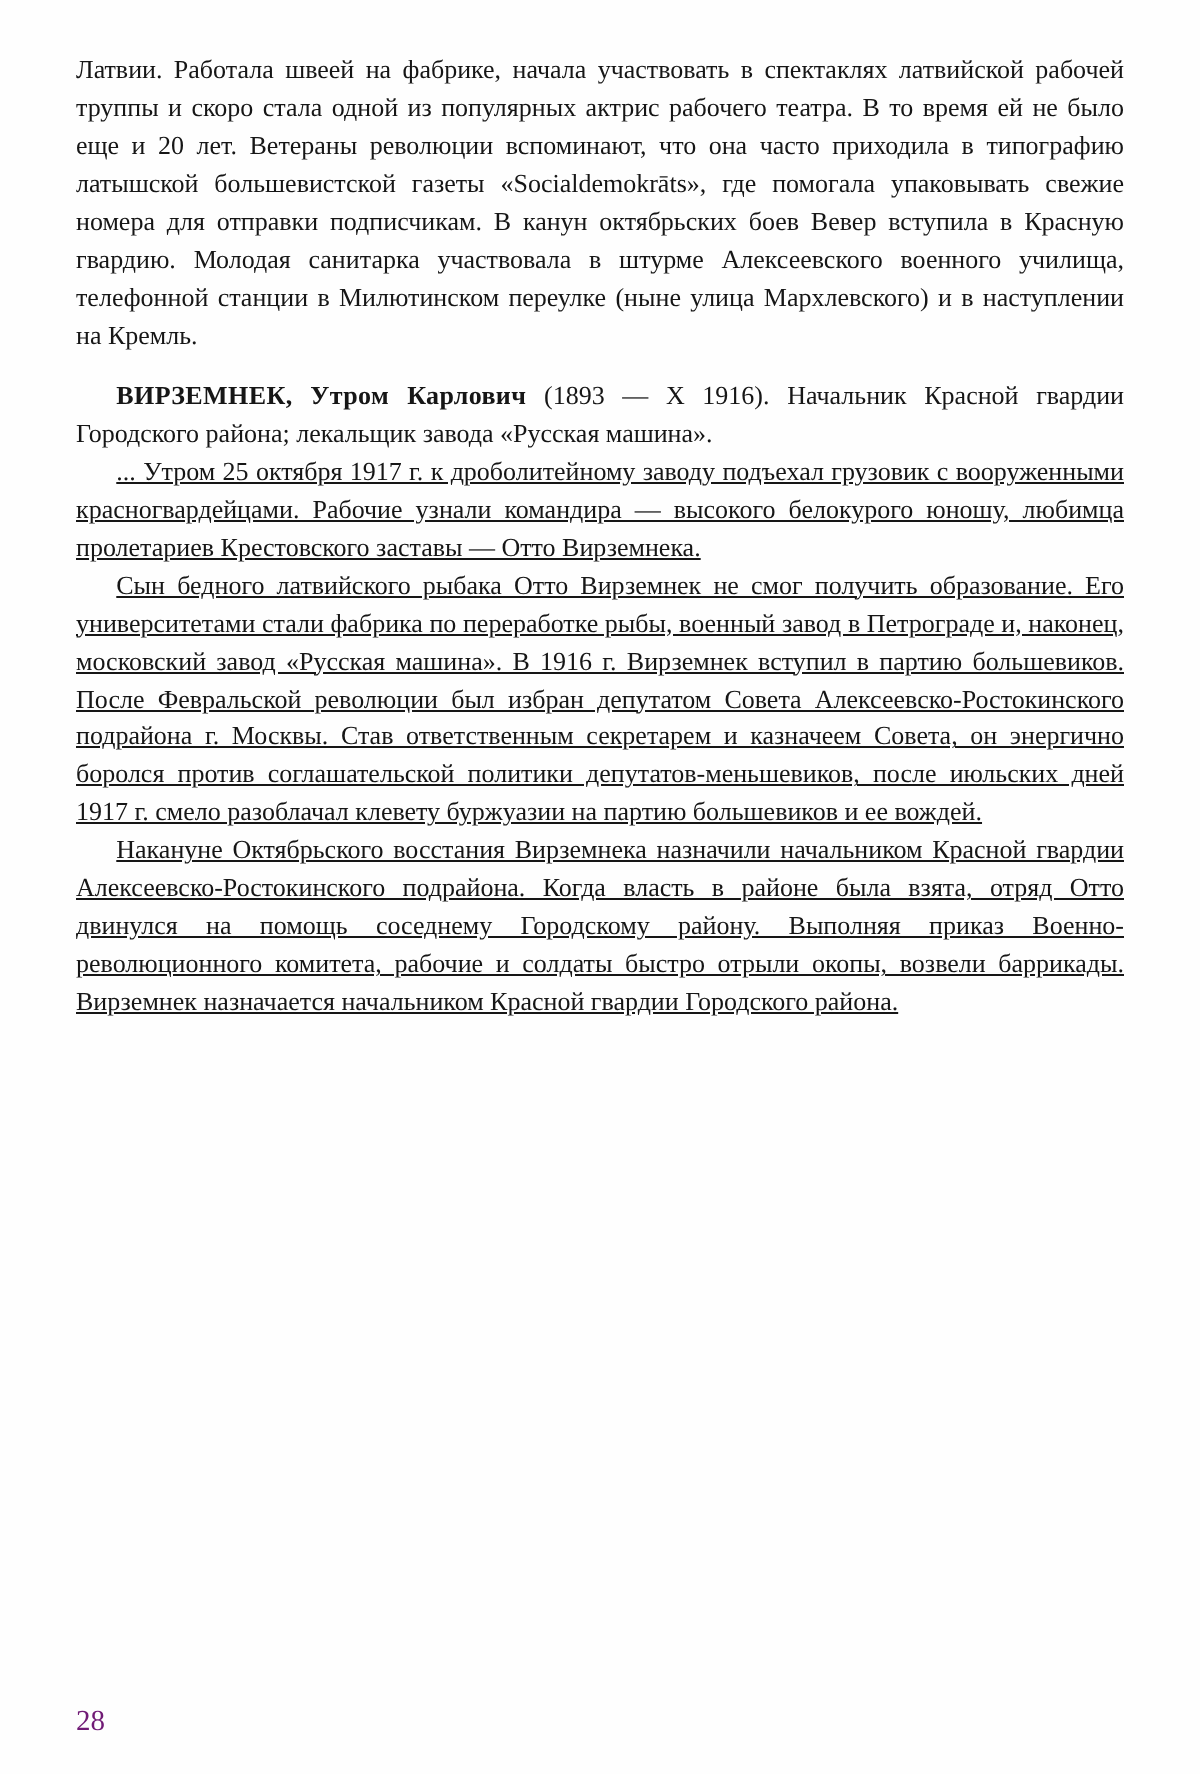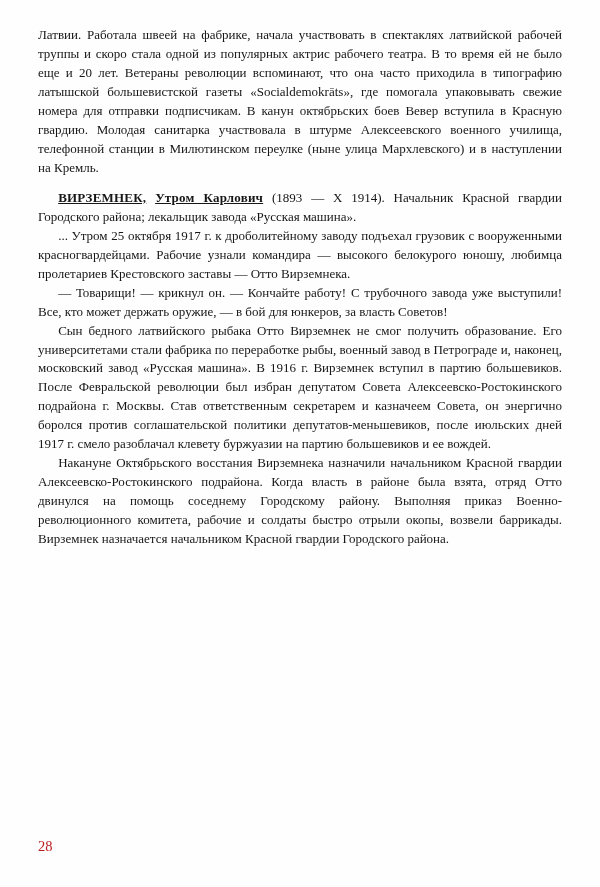--- a/index.html
+++ b/index.html
@@ -32,57 +32,56 @@
   }
   .para {
     margin: 0 0 0 0;
     text-indent: 1.55em;
   }
   .para.noindent {
     text-indent: 0;
   }
   .para + .para {
     margin-top: 0;
+    text-decoration: underline;
   }
   .gap {
     height: 11px;
   }
   .entry-name {
     font-weight: bold;
     letter-spacing: 0.2px;
-    text-decoration: underline;
   }
   .folio {
     position: absolute;
     left: 38px;
-    bottom: 32px;
+    bottom: 17px;
     font-size: 14.5px;
-    color: #b91c1c;
+    color: #701a75;
   }
   .entry-para {
     text-indent: 1.55em;
   }
 </style>
 </head>
 <body>
 
 <div class="page">
 
   <div class="textblock">
 
     <p class="para noindent">Латвии. Работала швеей на фабрике, начала участвовать в спектаклях латвийской рабочей труппы и скоро стала одной из популярных актрис рабочего театра. В то время ей не было еще и 20 лет. Ветераны революции вспоминают, что она часто приходила в типографию латышской большевистской газеты «Socialdemokrāts», где помогала упаковывать свежие номера для отправки подписчикам. В канун октябрьских боев Вевер вступила в Красную гвардию. Молодая санитарка участвовала в штурме Алексеевского военного училища, телефонной станции в Милютинском переулке (ныне улица Мархлевского) и в наступлении на Кремль.</p>
 
     <div class="gap"></div>
 
     <p class="para entry-para">
-      <span class="entry-name">ВИРЗЕМНЕК,</span><span> </span><span class="entry-name small-caps">Утром Карлович</span><span> </span><span>(1893 — X 1914).</span><span> </span><span>Начальник Красной гвардии Городского района; лекальщик завода «Русская машина».</span>
+      <span class="entry-name">ВИРЗЕМНЕК,</span><span> </span><span class="entry-name small-caps">Утром Карлович</span><span> </span><span>(1893 — X 1916).</span><span> </span><span>Начальник Красной гвардии Городского района; лекальщик завода «Русская машина».</span>
     </p>
 
     <p class="para">... Утром 25 октября 1917 г. к дроболитейному заводу подъехал грузовик с вооруженными красногвардейцами. Рабочие узнали командира — высокого белокурого юношу, любимца пролетариев Крестовского заставы — Отто Вирземнека.</p>
-    <p class="para">— Товарищи! — крикнул он. — Кончайте работу! С трубочного завода уже выступили! Все, кто может держать оружие, — в бой для юнкеров, за власть Советов!</p>
     <p class="para">Сын бедного латвийского рыбака Отто Вирземнек не смог получить образование. Его университетами стали фабрика по переработке рыбы, военный завод в Петрограде и, наконец, московский завод «Русская машина». В 1916 г. Вирземнек вступил в партию большевиков. После Февральской революции был избран депутатом Совета Алексеевско-Ростокинского подрайона г. Москвы. Став ответственным секретарем и казначеем Совета, он энергично боролся против соглашательской политики депутатов-меньшевиков, после июльских дней 1917 г. смело разоблачал клевету буржуазии на партию большевиков и ее вождей.</p>
     <p class="para">Накануне Октябрьского восстания Вирземнека назначили начальником Красной гвардии Алексеевско-Ростокинского подрайона. Когда власть в районе была взята, отряд Отто двинулся на помощь соседнему Городскому району. Выполняя приказ Военно-революционного комитета, рабочие и солдаты быстро отрыли окопы, возвели баррикады. Вирземнек назначается начальником Красной гвардии Городского района.</p>
 
   </div>
 
   <div class="folio">28</div>
 
 </div>
 
 </body></html>

